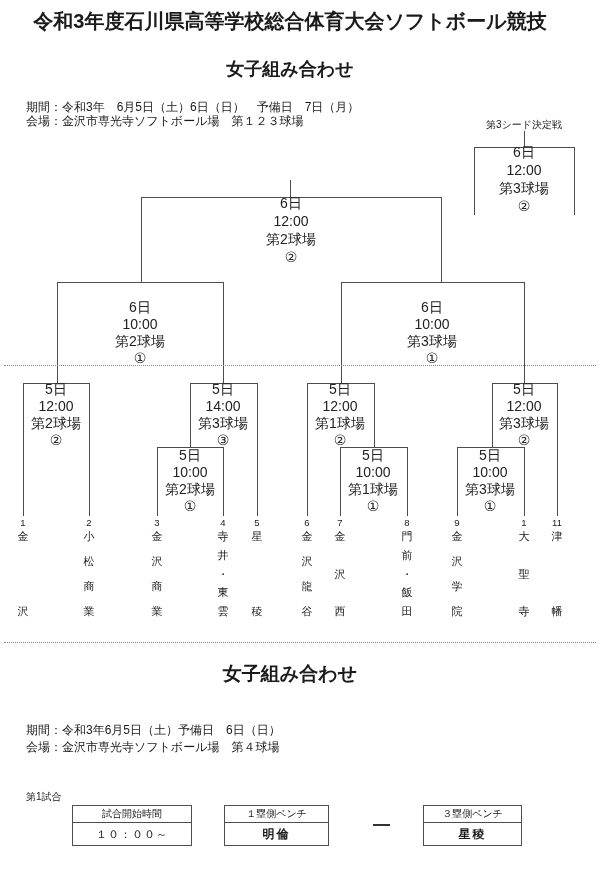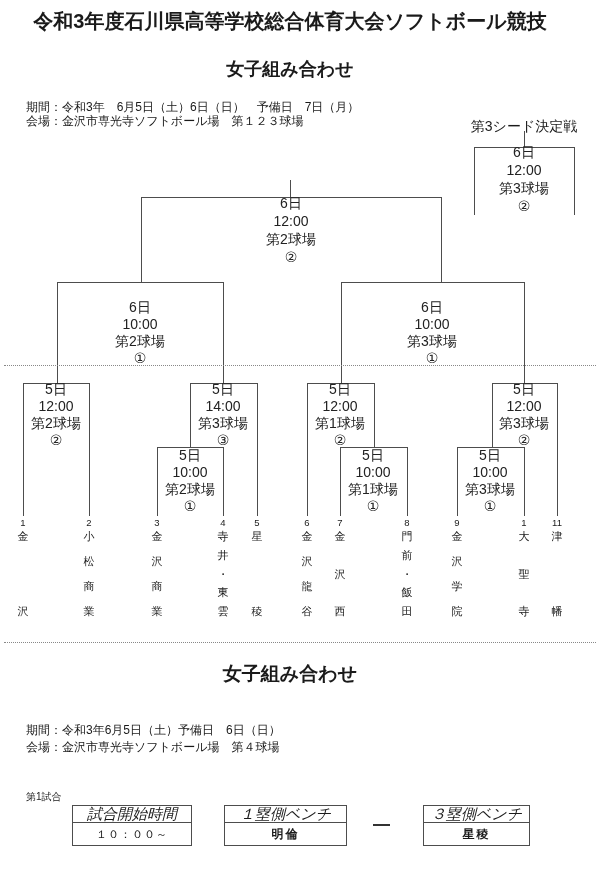--- a/index.html
+++ b/index.html
@@ -8,38 +8,38 @@
     font-family:"Liberation Sans","DejaVu Sans",sans-serif;
     color:#1a1a1a;
   }
   .page{position:relative;width:600px;height:872px;background:#fff;overflow:hidden;}
   
   .ctr{position:absolute;left:0;width:580px;text-align:center;}
   .title-main{top:8px;font-size:20px;font-weight:bold;letter-spacing:0;}
   .title-sub{top:57px;font-size:18px;font-weight:bold;}
   .title-men{top:661px;font-size:19px;font-weight:bold;}
   .meta{position:absolute;left:26px;font-size:12px;line-height:14px;white-space:pre;}
-  .small-label{position:absolute;font-size:14px;}
+  .small-label{position:absolute;font-size:10px;}
   
   .hl{position:absolute;height:1px;background:#4d4d4d;}
   .vl{position:absolute;width:1px;background:#4d4d4d;}
   .dotline{position:absolute;left:4px;width:592px;height:0;border-top:1px dotted #888;}
   
   .ml{position:absolute;width:100px;text-align:center;font-size:14px;color:#222;}
   .ml div{height:17px;line-height:17px;}
   .ml.rows18 div{height:18px;line-height:18px;}
   
   .team{position:absolute;top:516px;width:22px;text-align:center;}
   .seed{font-size:9.5px;height:13px;line-height:13px;}
   .tname{height:86px;margin-top:2px;display:flex;flex-direction:column;
          justify-content:space-between;align-items:center;font-size:11px;line-height:1;}
   
   .mbox{position:absolute;top:805px;height:41px;border:1px solid #4d4d4d;
         box-sizing:border-box;text-align:center;background:#fff;}
-  .mbh{height:16px;line-height:16px;border-bottom:1px solid #4d4d4d;font-size:15px;font-style:italic;}
+  .mbh{height:16px;line-height:16px;border-bottom:1px solid #4d4d4d;font-size:10px;}
   .mbv{height:23px;line-height:23px;font-size:11px;letter-spacing:1px;}
   .mbv.bold{font-weight:bold;font-size:12px;letter-spacing:2px;}
   .dash{position:absolute;top:824px;height:2px;background:#333;}
 </style>
 </head>
 <body>
 
 <div class="page">
 
   <div class="ctr title-main">令和3年度石川県高等学校総合体育大会ソフトボール競技</div>
@@ -262,25 +262,25 @@
   <div class="meta" style="top:723px">期間：令和3年6月5日（土）予備日　6日（日）</div>
   <div class="meta" style="top:740px">会場：金沢市専光寺ソフトボール場　第４球場</div>
 
   <div class="small-label" style="left:26px;top:790px;font-size:10px">第1試合</div>
 
   <div class="mbox" style="left:72px;width:120px">
     <div class="mbh">試合開始時間</div>
     <div class="mbv">１０：００～</div>
   </div>
 
-  <div class="mbox" style="left:224px;width:123px">
+  <div class="mbox" style="left:224px;width:105px">
     <div class="mbh">１塁側ベンチ</div>
     <div class="mbv bold">明倫</div>
   </div>
 
   <div class="dash" style="left:373px;width:17px"></div>
 
-  <div class="mbox" style="left:423px;width:107px">
+  <div class="mbox" style="left:423px;width:99px">
     <div class="mbh">３塁側ベンチ</div>
     <div class="mbv bold">星稜</div>
   </div>
 
 </div>
 
 </body></html>

